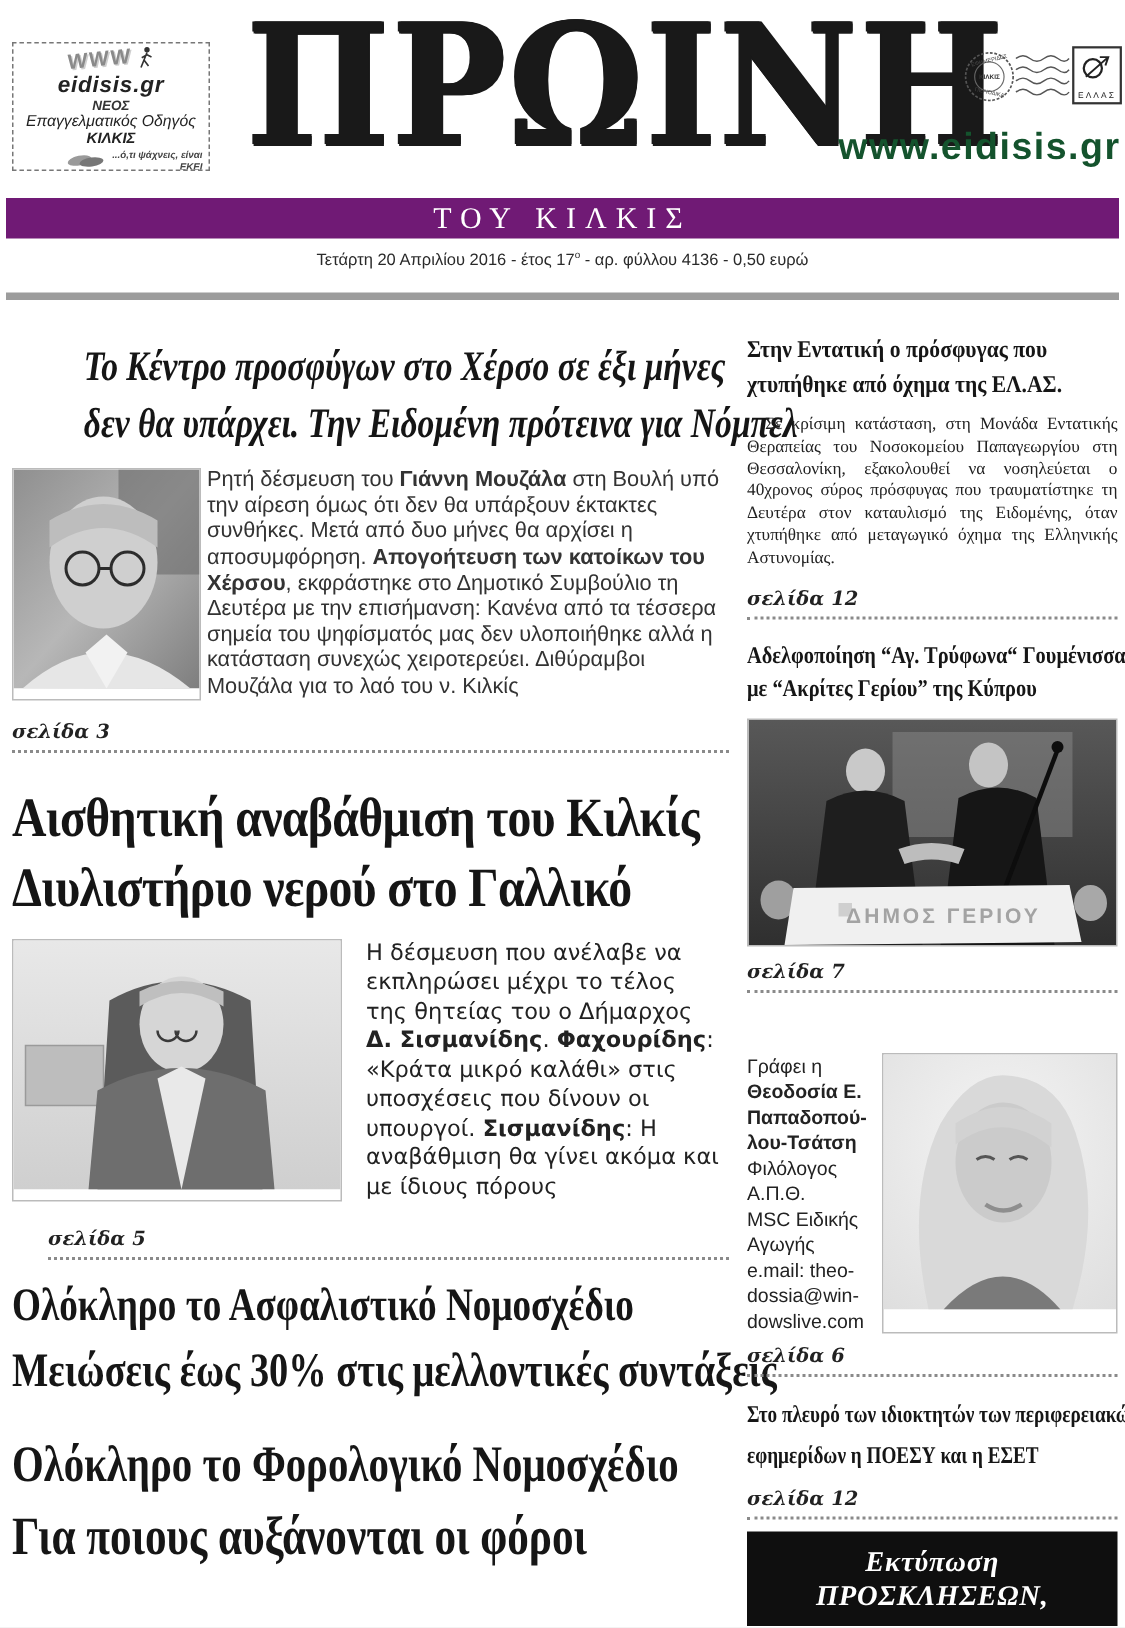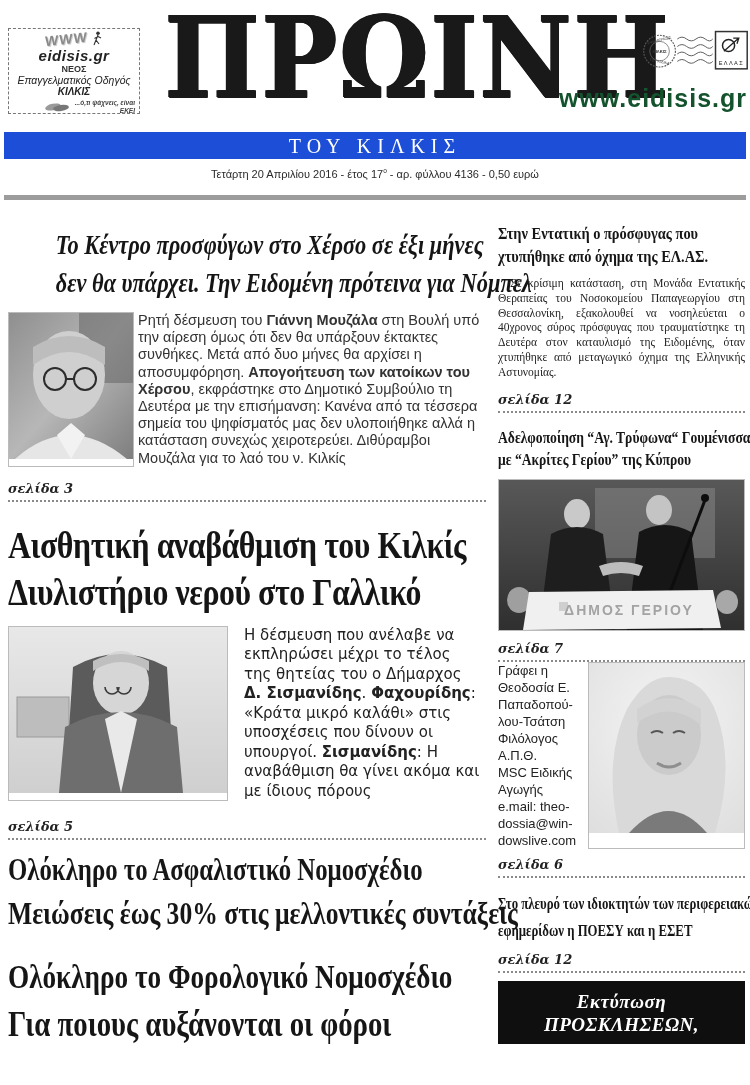--- a/index.html
+++ b/index.html
@@ -6,34 +6,34 @@
   #page{position:relative;width:750px;height:1085px;background:#ffffff;margin:0 auto;
         overflow:hidden;font-family:"Liberation Sans",sans-serif;color:#1b1b1b;}
 
   
   .promo-box{position:absolute;left:8px;top:28px;width:132px;height:86px;
              border:1px dashed #777;box-sizing:border-box;text-align:center;overflow:hidden;}
   .promo-www-row{display:flex;justify-content:center;align-items:flex-start;gap:4px;margin-top:2px;}
   .promo-www{font-weight:bold;font-size:14px;color:#8a8a8a;letter-spacing:1px;
              transform:skewY(-6deg);text-shadow:1px 1px 0 #cfcfcf;}
   .promo-site{font-style:italic;font-weight:bold;font-size:15px;letter-spacing:.5px;margin-top:-3px;color:#222;}
-  .promo-neos{font-weight:bold;font-size:9px;color:#333;}
+  .promo-neos{font-style:italic;font-weight:bold;font-size:9px;color:#333;}
   .promo-guide{font-style:italic;font-size:10.5px;color:#222;}
   .promo-kilkis{font-style:italic;font-weight:bold;font-size:10px;color:#222;}
   .promo-foot{display:flex;justify-content:flex-end;align-items:center;gap:3px;padding:1px 4px 0 2px;}
   .promo-tagline{font-style:italic;font-weight:bold;font-size:6.5px;color:#444;text-align:right;line-height:1.25;width:62px;}
 
   .masthead-title{position:absolute;left:140px;top:2px;width:488px;text-align:center;
       font-family:"DejaVu Serif",serif;font-weight:bold;font-size:112px;line-height:1;
       letter-spacing:2px;color:#191919;transform:scaleX(.9);transform-origin:50% 0;
       text-shadow:1px 0 0 #191919,-1px 0 0 #191919,0 1px 0 #191919,1px 1px 0 #191919;}
   .stamps{position:absolute;left:640px;top:26px;}
   .watermark{position:absolute;right:3px;top:84px;font-weight:bold;font-size:25px;
              color:#14532d;letter-spacing:1px;font-family:"Liberation Sans",sans-serif;margin-left:44px;}
-  .region-bar{position:absolute;left:4px;top:132px;right:4px;height:27px;background:#1d4ed8;
+  .region-bar{position:absolute;left:4px;top:132px;right:4px;height:27px;background:#701a75;
       color:#fff;text-align:center;font-family:"Liberation Serif",serif;font-size:20px;
       letter-spacing:6px;line-height:28px;}
   .dateline{position:absolute;left:0;top:167px;width:750px;text-align:center;
       font-size:11px;color:#2a2a2a;}
   .gray-rule{position:absolute;left:4px;top:195px;right:4px;height:5px;background:#9c9c9c;}
 
   
   .col-left{position:absolute;left:8px;top:212px;width:478px;}
   .col-right{position:absolute;left:498px;top:212px;width:247px;}
 
@@ -70,23 +70,23 @@
   .r-body{font-family:"Liberation Serif",serif;font-size:11.5px;line-height:14.8px;
       text-align:justify;color:#222;text-indent:12px;}
   .hl-twin{font-size:16px;line-height:22px;margin:14px 0 8px;}
   .hl-twin > div{transform:scaleX(.85);}
   .photo-wide{margin-top:2px;}
   .hl-poesy{font-size:16px;line-height:27px;margin:12px 0 0;}
   .hl-poesy > div{transform:scaleX(.8);}
 
   .dys-title{text-align:center;font-family:"DejaVu Serif",serif;font-weight:bold;
       font-size:42px;letter-spacing:3px;margin:14px 0 10px;color:#111;}
-  .dys-row{display:flex;gap:8px;}
+  .dys-row{display:flex;gap:8px;margin-top:40px;}
   .dys-info{width:82px;font-size:13px;line-height:17px;color:#222;}
-  .dys-info .b{font-weight:normal;}
+  .dys-info .b{font-weight:bold;}
 
   .print-ad{margin-top:8px;background:#0f0f0f;color:#fff;text-align:center;
       padding:9px 4px 8px;font-family:"Liberation Serif",serif;font-style:italic;font-weight:bold;}
   .ad-line-big{font-size:19px;line-height:23px;letter-spacing:.5px;}
   .b{font-weight:bold;}
   .sup{vertical-align:super;font-size:60%;}
 
   .photo svg{display:block;}
 </style>
 </head>
@@ -200,21 +200,21 @@
           <path d="M64,40 q46,-26 94,0 l8,126 l-110,0 Z" fill="#5b5b5b"></path>
           <ellipse cx="112" cy="56" rx="28" ry="32" fill="#d6d6d6"></ellipse>
           <path d="M84,44 q28,-18 56,0 l0,-10 q-28,-14 -56,0 Z" fill="#bfbfbf"></path>
           <path d="M96,60 a7,7 0 1 0 14,0 M108,60 a7,7 0 1 0 14,0" stroke="#3a3a3a" stroke-width="1.6" fill="none"></path>
           <path d="M56,100 q56,-30 112,0 l6,66 l-124,0 Z" fill="#6e6e6e"></path>
           <path d="M96,92 l16,-8 16,8 -16,74 Z" fill="#e9e9e9"></path>
         </svg>
       </div>
       <div class="art2-body"><span>Η δέσμευση που ανέλαβε να εκπληρώσει μέχρι το τέλος της θητείας του ο Δήμαρχος </span><span class="b">Δ. Σισμανίδης</span><span>. </span><span class="b">Φαχουρίδης</span><span>: «Κράτα μικρό καλάθι» στις υποσχέσεις που δίνουν οι υπουργοί. </span><span class="b">Σισμανίδης</span><span>: Η αναβάθμιση θα γίνει ακόμα και με ίδιους πόρους</span></div>
     </div>
-    <div class="page-ref" style="margin-top:18px;">σελίδα 5</div>
+    <div class="page-ref" style="margin-top:18px;margin-left:24px;">σελίδα 5</div>
 
     <div class="bills-stack">
         <div class="b">Ολόκληρο το Ασφαλιστικό Νομοσχέδιο</div>
         <div class="b">Μειώσεις έως 30% στις μελλοντικές συντάξεις</div>
         <div class="b">Ολόκληρο το Φορολογικό Νομοσχέδιο</div>
         <div class="b">Για ποιους αυξάνονται οι φόροι</div>
       </div>
 
   </div>
 

